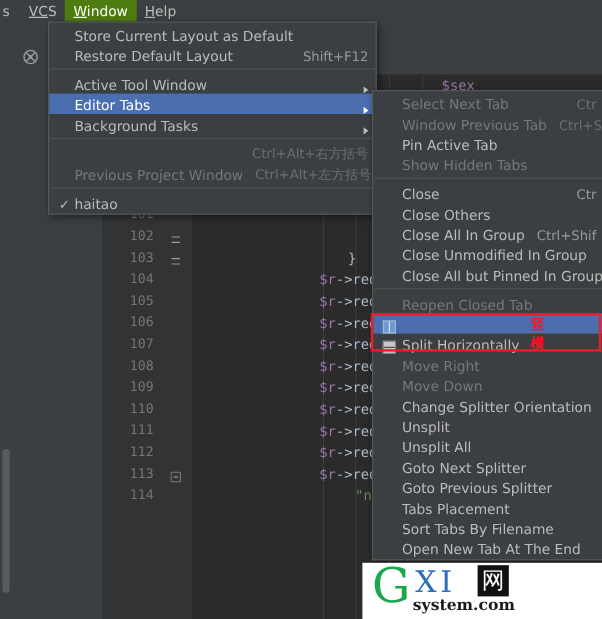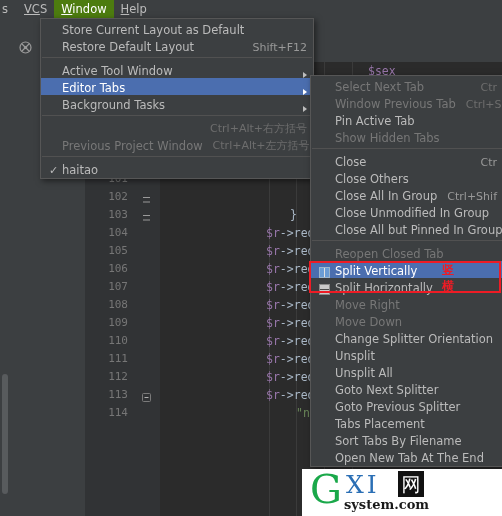--- a/index.html
+++ b/index.html
@@ -408,21 +408,20 @@
       <div class="sep"></div>
       <div class="row disabled">
         <span class="mico"></span>
         <span class="lbl">Reopen Closed Tab</span>
         <span class="sp"></span>
       </div>
       <div class="row sel">
         <span class="mico">
           <span class="svert"></span>
         </span>
-        <span class="lbl">Split Vertically</span>
         <span class="sp"></span>
       </div>
       <div class="row">
         <span class="mico">
           <span class="shorz"></span>
         </span>
         <span class="lbl">Split Horizontally</span>
         <span class="sp"></span>
       </div>
       <div class="row disabled">

